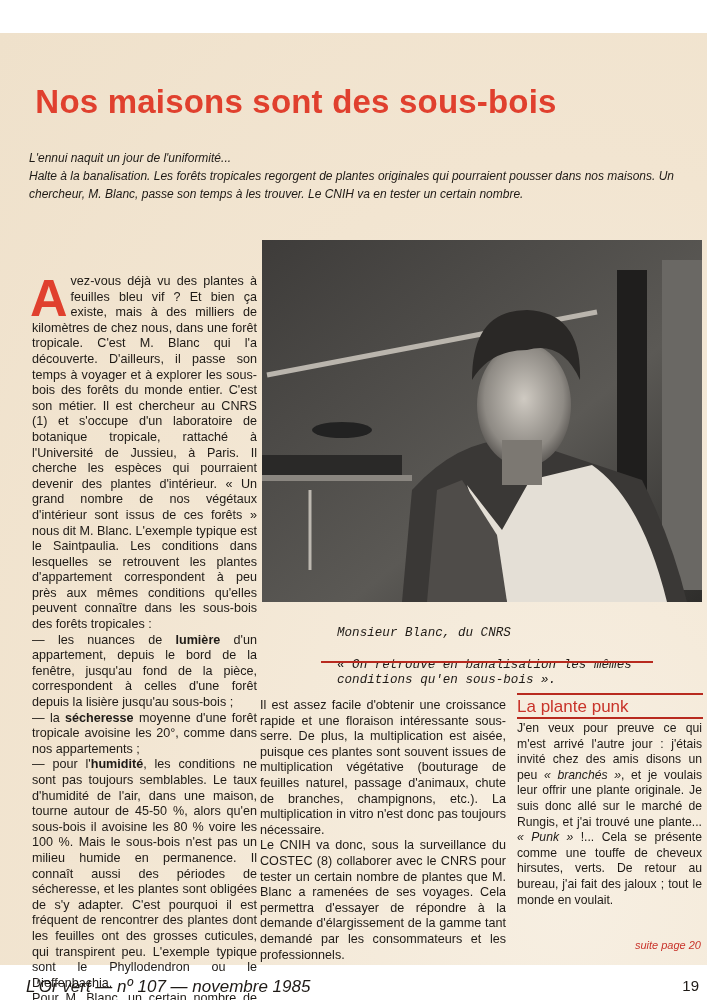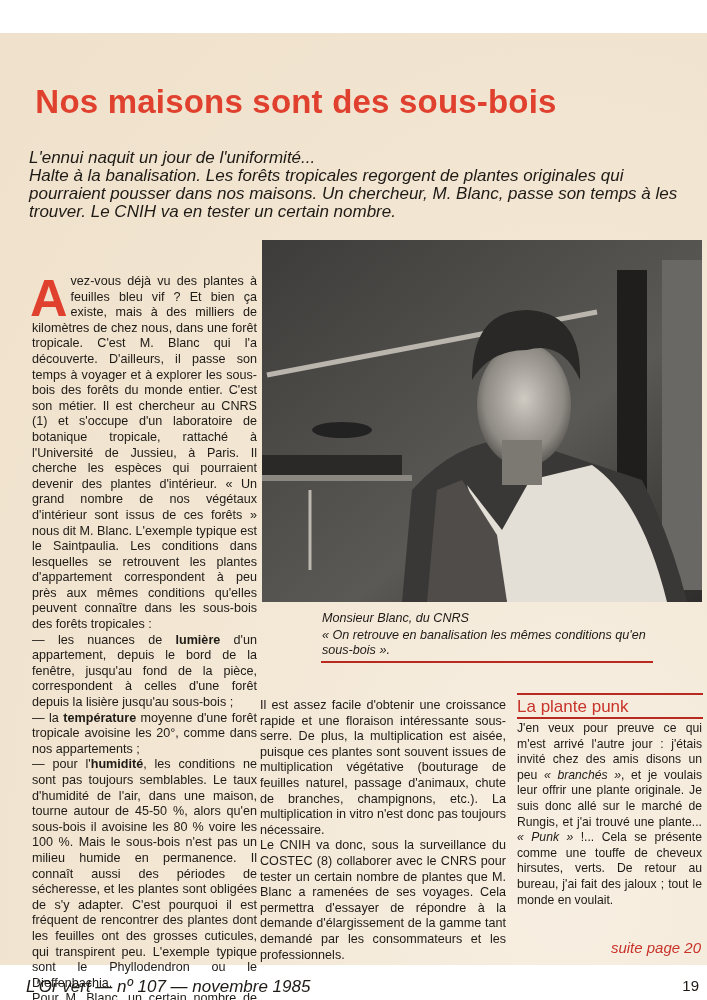--- a/index.html
+++ b/index.html
@@ -14,21 +14,21 @@
     background: #f3e8d6;
     background-image: radial-gradient(ellipse at 80% 90%, #f7efe2 0%, #f2e5d1 60%, #efe1cb 100%);
   }
   .title {
     position: absolute; left: 0; width: 592px; top: 50px; text-align: center;
     font-family: "Liberation Sans", sans-serif; font-weight: bold;
     font-size: 33px; color: #e0402e; letter-spacing: 0.2px; margin: 0;
   }
   .intro {
     position: absolute; left: 29px; top: 116px; width: 650px;
-    font-style: italic; font-size: 17px; line-height: 18px; margin: 0;
+    font-style: italic; font-size: 12px; line-height: 18px; margin: 0;
   }
   .intro p { margin: 0; }
   .col {
     position: absolute; font-size: 12.6px; line-height: 15.6px; text-align: justify;
   }
   .col p { margin: 0; }
   .col1 { left: 32px; top: 241px; width: 225px; }
   .col2 { left: 260px; top: 665px; width: 246px; }
   .col3 { left: 517px; top: 688px; width: 185px; font-size: 12.2px; }
   .dropcap {
@@ -39,29 +39,29 @@
   i { font-style: italic; }
   .photo {
     position: absolute; left: 262px; top: 207px; width: 440px; height: 362px;
     background: #4a4845; overflow: hidden;
   }
   .photo svg { display: block; }
   .caption {
     position: absolute; left: 321px; top: 577px; width: 340px;
     font-style: italic; font-size: 12.6px; line-height: 15.6px; margin: 0;
   }
-  .caption p { margin: 1px; }
+  .caption p { margin: 16px; font-family: Liberation Mono, monospace; }
   .rule-red { position: absolute; height: 2px; background: #b82a1f; }
   .subhead {
     position: absolute; left: 517px; top: 664px; width: 186px;
     font-weight: normal; font-size: 17px; color: #c8332a; margin: 0; line-height: 20px;
     border-bottom: 2px solid #b82a1f;
   }
   .suite {
-    position: absolute; right: 6px; top: 906px; font-style: italic; font-size: 15px;
+    position: absolute; right: 6px; top: 906px; font-style: italic; font-size: 11px;
     color: #c8332a;
   }
   .footer-left {
     position: absolute; left: 26px; top: 944px; font-style: italic; font-size: 17px;
   }
   .footer-right {
     position: absolute; right: 8px; top: 944px; font-size: 15px;
   }
 </style>
 </head>
@@ -72,21 +72,21 @@
   <h1 class="title">Nos maisons sont des sous-bois</h1>
 
   <div class="intro">
     <p>L'ennui naquit un jour de l'uniformité...</p>
     <p>Halte à la banalisation. Les forêts tropicales regorgent de plantes originales qui pourraient pousser dans nos maisons. Un chercheur, M. Blanc, passe son temps à les trouver. Le CNIH va en tester un certain nombre.</p>
   </div>
 
   <div class="col col1">
     <p><span class="dropcap">A</span><span>vez-vous déjà vu des plantes à feuilles bleu vif ? Et bien ça existe, mais à des milliers de kilomètres de chez nous, dans une forêt tropicale. C'est M. Blanc qui l'a découverte. D'ailleurs, il passe son temps à voyager et à explorer les sous-bois des forêts du monde entier. C'est son métier. Il est chercheur au CNRS (1) et s'occupe d'un laboratoire de botanique tropicale, rattaché à l'Université de Jussieu, à Paris. Il cherche les espèces qui pourraient devenir des plantes d'intérieur. « Un grand nombre de nos végétaux d'intérieur sont issus de ces forêts » nous dit M. Blanc. L'exemple typique est le Saintpaulia. Les conditions dans lesquelles se retrouvent les plantes d'appartement correspondent à peu près aux mêmes conditions qu'elles peuvent connaître dans les sous-bois des forêts tropicales :</span></p>
     <p><span>— les nuances de </span><b>lumière</b><span> d'un appartement, depuis le bord de la fenêtre, jusqu'au fond de la pièce, correspondent à celles d'une forêt depuis la lisière jusqu'au sous-bois ;</span></p>
-    <p><span>— la </span><b>température</b><span> moyenne d'une forêt tropicale avoisine les 20°, comme dans nos appartements ;</span></p>
+    <p><span>— la </span><b>sécheresse</b><span> moyenne d'une forêt tropicale avoisine les 20°, comme dans nos appartements ;</span></p>
     <p><span>— pour l'</span><b>humidité</b><span>, les conditions ne sont pas toujours semblables. Le taux d'humidité de l'air, dans une maison, tourne autour de 45-50 %, alors qu'en sous-bois il avoisine les 80 % voire les 100 %. Mais le sous-bois n'est pas un milieu humide en permanence. Il connaît aussi des périodes de sécheresse, et les plantes sont obligées de s'y adapter. C'est pourquoi il est fréquent de rencontrer des plantes dont les feuilles ont des grosses cuticules, qui transpirent peu. L'exemple typique sont le Phyllodendron ou le Dieffenbachia.</span></p>
     <p>Pour M. Blanc, un certain nombre de plantes de ces forêts peuvent offrir un intérêt pour les horticulteurs, en étant acclimatées.</p>
   </div>
 
   <div class="photo" title="Portrait photo of M. Blanc in a laboratory">
     <svg width="440" height="362" viewBox="0 0 440 362">
       <defs>
         <linearGradient id="bg" x1="0" y1="0" x2="1" y2="1">
           <stop offset="0" stop-color="#3e3c3a"></stop>
           <stop offset="0.6" stop-color="#5b5955"></stop>

